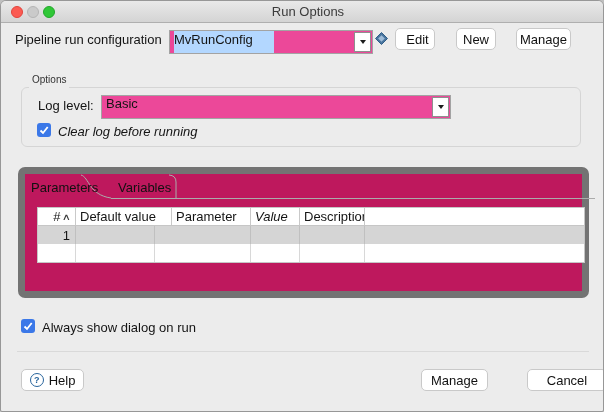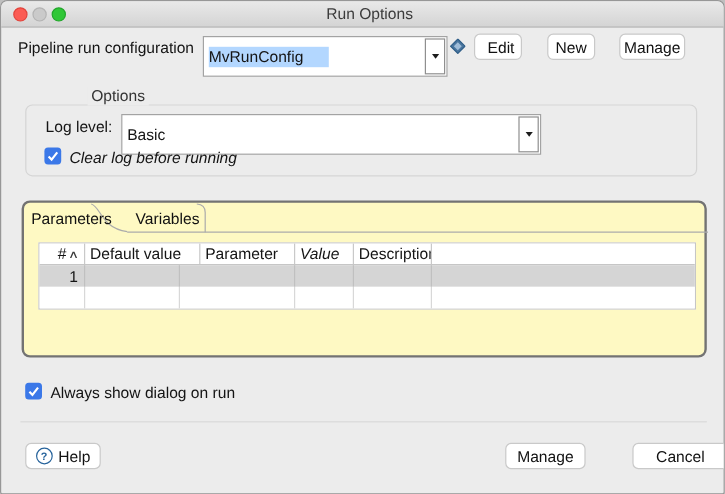--- a/index.html
+++ b/index.html
@@ -23,47 +23,47 @@
   .tl.red{left:10px;background:#FB5B53;border:1px solid #E2443C;}
   .tl.gray{left:26px;background:#CACACA;border:1px solid #B4B4B4;}
   .tl.green{left:42px;background:#30C737;border:1px solid #23A72C;}
   
   .btn{
     position:absolute;height:22px;background:#fff;border:1px solid #C9C9C9;
     border-radius:5px;font-size:13px;color:#111;display:flex;
     align-items:center;justify-content:center;padding:0 8px;
   }
   .combo{
-    position:absolute;background:#ffffff;border:1px solid #A3A3A3;height:34px;
-    display:flex;align-items:center;padding-left:4px;
+    position:absolute;background:#ec4899;border:1px solid #A3A3A3;height:24px;
+    display:flex;padding-left:4px;
   }
   .combo .arrowbox{
     position:absolute;right:1px;top:1px;bottom:1px;width:17px;background:#fff;
     border:1px solid #8f8f8f;display:flex;align-items:center;justify-content:center;
   }
   .tri-down{width:0;height:0;border-left:3.5px solid transparent;
     border-right:3.5px solid transparent;border-top:4.5px solid #1c1c1c;}
   .checkbox{
     position:absolute;width:14px;height:14px;border-radius:3px;background:#3B78E8;
     display:flex;align-items:center;justify-content:center;
   }
   .lbl{position:absolute;white-space:nowrap;}
   
   .group{
     position:absolute;left:20px;top:86px;width:560px;height:60px;
     border:1px solid #D5D5D5;border-radius:6px;
   }
   .legend{
     position:absolute;left:28px;top:71px;height:16px;padding:0 3px;
-    background:#ECECEC;color:#333;font-size:13px;line-height:16px;margin-left:44px;
+    background:#ECECEC;color:#333;font-size:10px;line-height:16px;
   }
   
   .folder{
     position:absolute;left:17px;top:166px;width:571px;height:131px;
-    background:#fef9c3;border:2px solid #737373;border-radius:7px;
+    background:#be185d;border:7px solid #737373;border-radius:7px;
   }
   .tabcurves{position:absolute;left:0;top:0;}
   .tablabel{position:absolute;top:6px;font-size:13px;color:#111;white-space:nowrap;}
   
   .ptable{
     position:absolute;left:12px;top:33px;width:548px;
     border:1px solid #C6C6C6;background:#fff;
   }
   .trow{display:flex;width:100%;}
   .trow.head{height:18px;border-bottom:1px solid #C6C6C6;background:#fff;}

